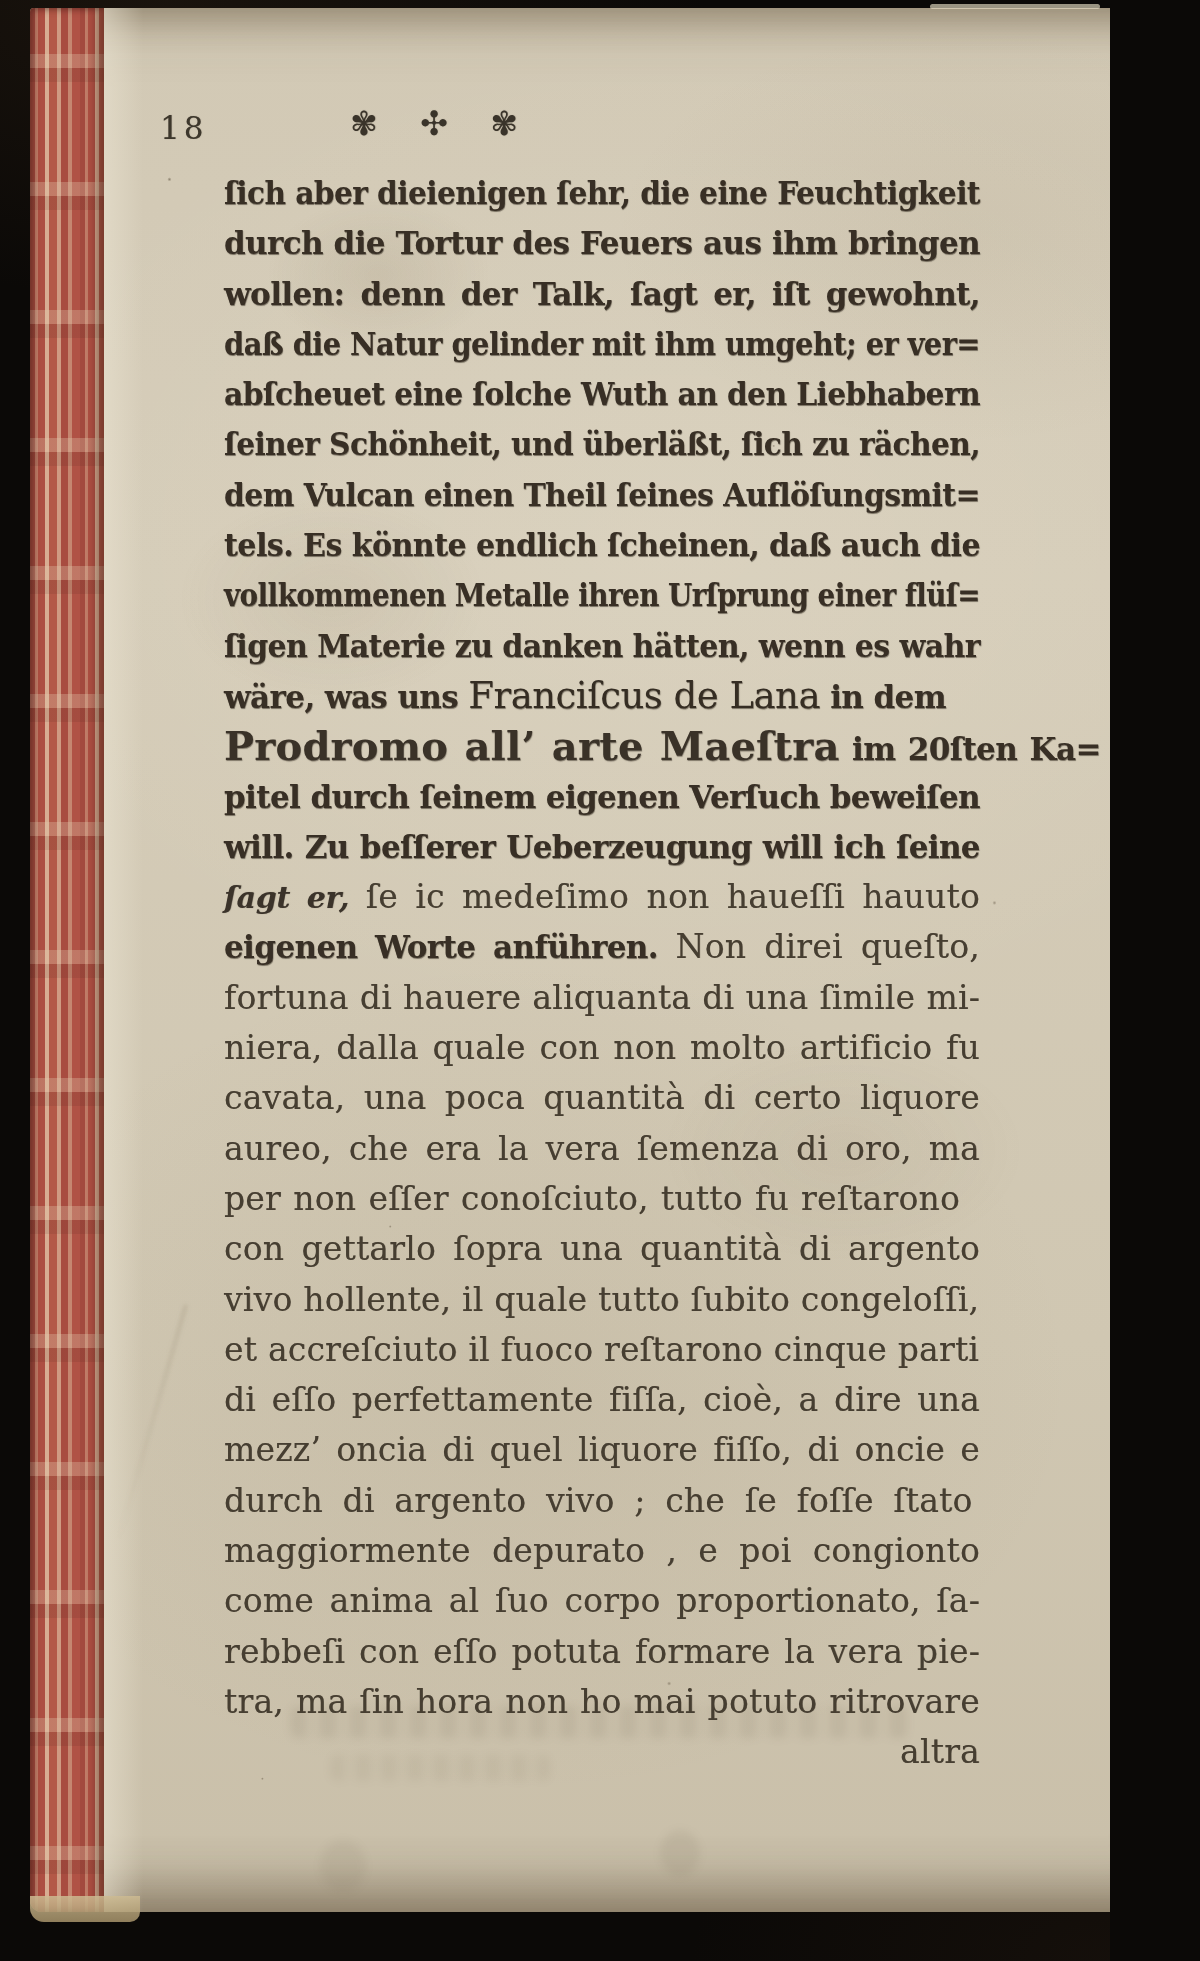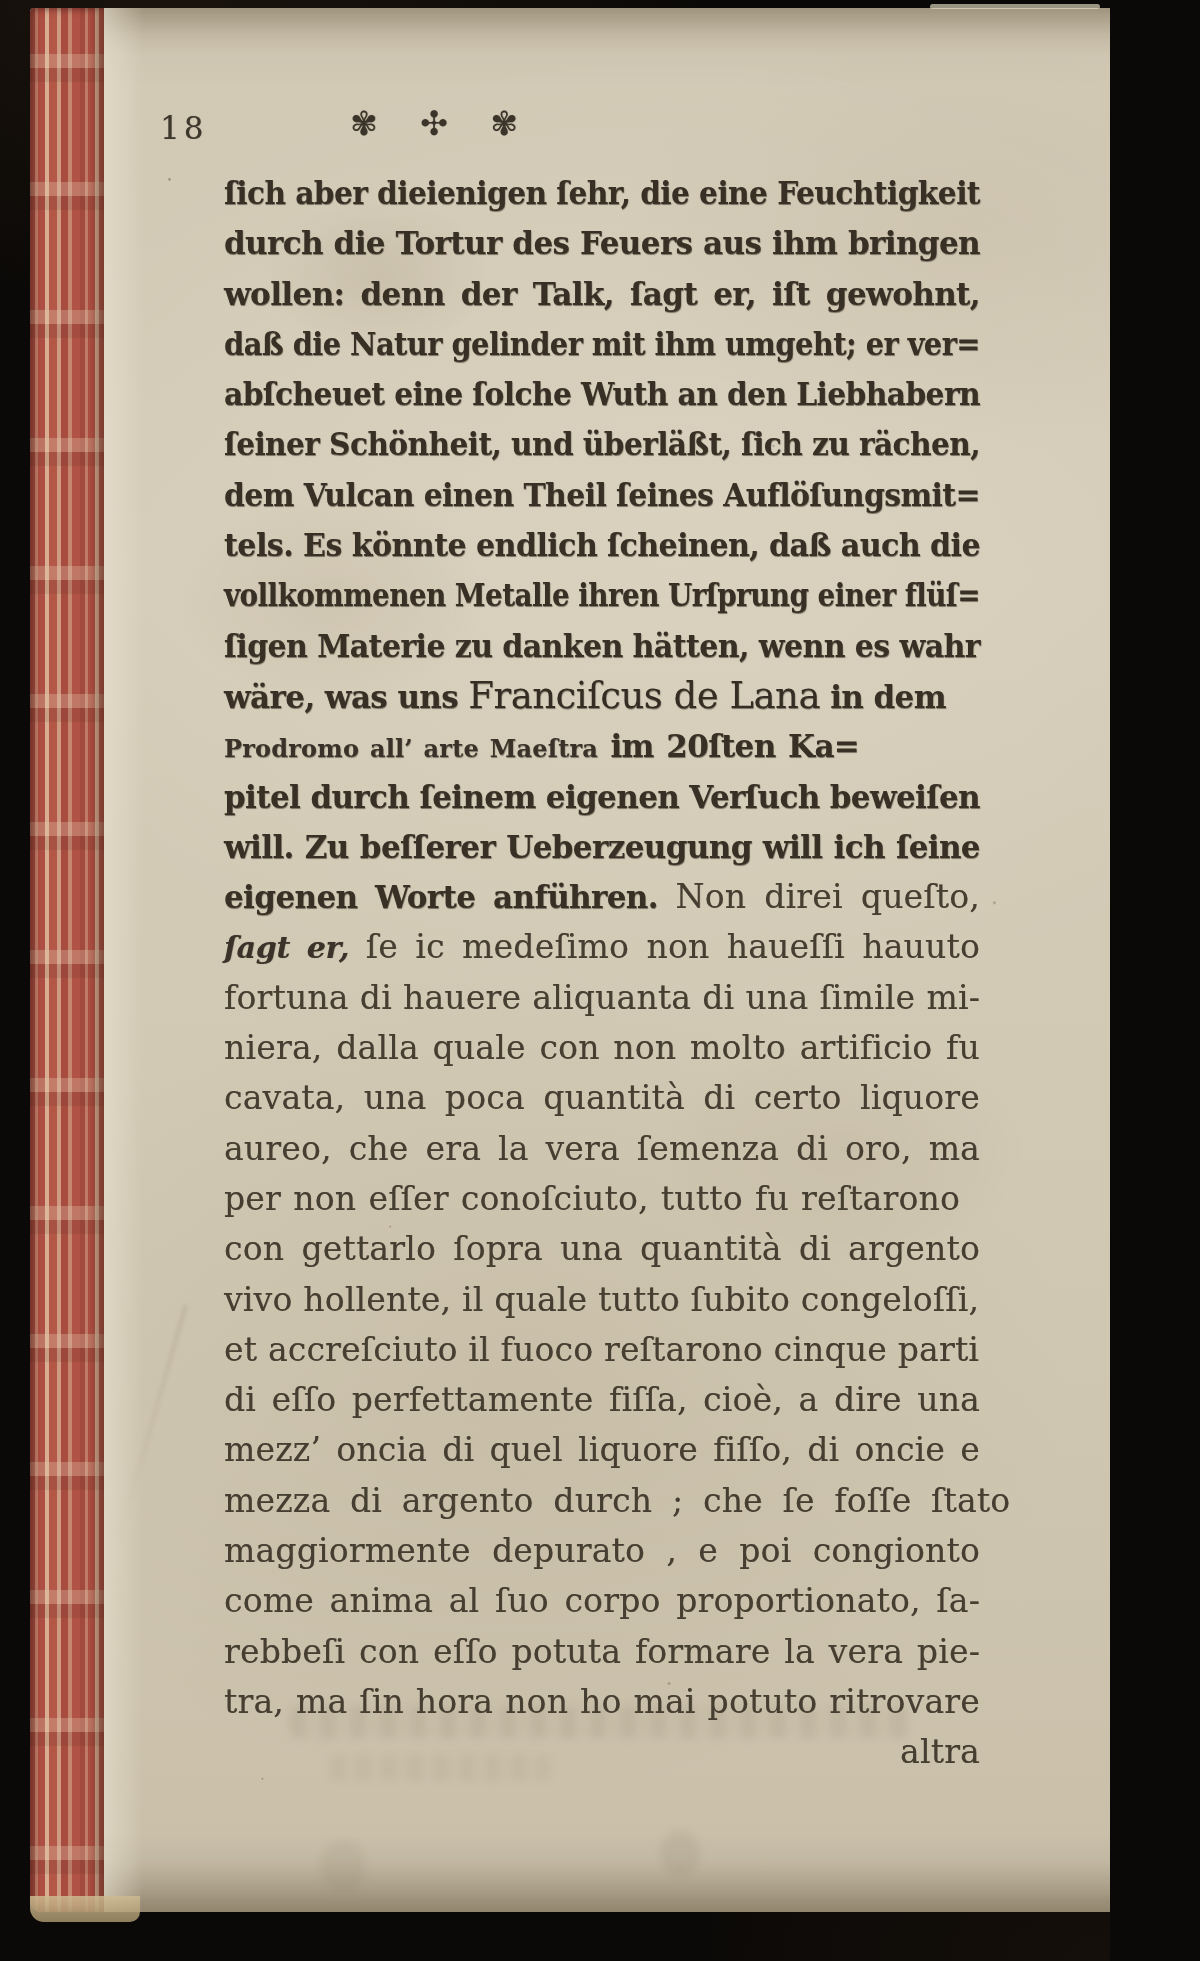--- a/index.html
+++ b/index.html
@@ -72,21 +72,21 @@
   .text-block{position:absolute;left:224px;top:168px;width:756px;}
   .line{height:50.3px;line-height:50.3px;white-space:nowrap;overflow:visible;}
   .line-inner{display:inline-block;transform-origin:left center;}
   .catchword-line{text-align:right;}
   .seg-fraktur{font-weight:700;font-size:31px;letter-spacing:-0.6px;color:#382f25;
     text-shadow:0.5px 0.5px 0.8px rgba(48,40,30,0.55);}
   .seg-fraktur-large{font-weight:400;font-size:37px;letter-spacing:-0.5px;color:#352d23;
     text-shadow:0.5px 0.5px 0.9px rgba(48,40,30,0.55);}
   .seg-fraktur-italic{font-weight:700;font-style:italic;font-size:30px;letter-spacing:-0.3px;color:#3b332a;
     text-shadow:0.4px 0.4px 0.8px rgba(48,40,30,0.5);}
-  .seg-schwabacher{font-weight:700;font-size:24px;letter-spacing:0.2px;color:#3a3228;
+  .seg-schwabacher{font-weight:700;font-size:40px;letter-spacing:0.2px;color:#3a3228;
     text-shadow:0.5px 0.5px 0.9px rgba(48,40,30,0.5);}
   .seg-roman{font-weight:400;font-size:33px;letter-spacing:0.2px;color:#463e31;
     text-shadow:0.3px 0.3px 0.6px rgba(60,52,40,0.45);}
 </style>
 </head>
 <body>
 
 <div class="scan">
   <div class="paper"></div>
   <div class="red-edge"></div>
@@ -116,33 +116,33 @@
       <div class="line"><span class="line-inner" style="transform: scaleX(0.957871);"><span class="seg-fraktur">abſcheuet eine ſolche Wuth an den Liebhabern</span></span></div>
       <div class="line"><span class="line-inner" style="transform: scaleX(0.955431);"><span class="seg-fraktur">ſeiner Schönheit, und überläßt, ſich zu rächen,</span></span></div>
       <div class="line"><span class="line-inner" style="transform: scaleX(0.964074);"><span class="seg-fraktur">dem Vulcan einen Theil ſeines Auflöſungsmit=</span></span></div>
       <div class="line"><span class="line-inner" style="transform: scaleX(0.972152);"><span class="seg-fraktur">tels. Es könnte endlich ſcheinen, daß auch die</span></span></div>
       <div class="line"><span class="line-inner" style="transform: scaleX(0.896332);"><span class="seg-fraktur">vollkommenen Metalle ihren Urſprung einer flüſ=</span></span></div>
       <div class="line"><span class="line-inner" style="transform: scaleX(0.967641);"><span class="seg-fraktur">ſigen Materie zu danken hätten, wenn es wahr</span></span></div>
       <div class="line"><span class="line-inner" style="transform: scaleX(0.999917);"><span class="seg-fraktur">wäre, was uns </span><span class="seg-fraktur-large">Franciſcus de Lana</span><span class="seg-fraktur"> in dem</span></span></div>
       <div class="line"><span class="line-inner" style="word-spacing: 2.1875px;"><span class="seg-schwabacher">Prodromo all’ arte Maeſtra</span><span class="seg-fraktur"> im 20ſten Ka=</span></span></div>
       <div class="line"><span class="line-inner" style="transform: scaleX(0.99903);"><span class="seg-fraktur">pitel durch ſeinem eigenen Verſuch beweiſen</span></span></div>
       <div class="line"><span class="line-inner" style="word-spacing: 0.833333px;"><span class="seg-fraktur">will. Zu beſſerer Ueberzeugung will ich ſeine</span></span></div>
+      <div class="line"><span class="line-inner" style="word-spacing: 6.65625px;"><span class="seg-fraktur-italic">ſagt er, </span><span class="seg-roman">ſe ic medeſimo non haueſſi hauuto</span></span></div>
       <div class="line"><span class="line-inner" style="word-spacing: 7.37812px;"><span class="seg-fraktur">eigenen Worte anführen. </span><span class="seg-roman">Non direi queſto,</span></span></div>
-      <div class="line"><span class="line-inner" style="word-spacing: 6.65625px;"><span class="seg-fraktur-italic">ſagt er, </span><span class="seg-roman">ſe ic medeſimo non haueſſi hauuto</span></span></div>
       <div class="line"><span class="line-inner" style="word-spacing: 0.428571px;"><span class="seg-roman">fortuna di hauere aliquanta di una ſimile mi-</span></span></div>
       <div class="line"><span class="line-inner" style="word-spacing: 3.04911px;"><span class="seg-roman">niera, dalla quale con non molto artificio fu</span></span></div>
       <div class="line"><span class="line-inner" style="word-spacing: 7.6849px;"><span class="seg-roman">cavata, una poca quantità di certo liquore</span></span></div>
       <div class="line"><span class="line-inner" style="word-spacing: 6.20898px;"><span class="seg-roman">aureo, che era la vera ſemenza di oro, ma</span></span></div>
       <div class="line"><span class="line-inner" style="word-spacing: 1.51042px;"><span class="seg-roman">per non eſſer conoſciuto, tutto fu reſtarono</span></span></div>
       <div class="line"><span class="line-inner" style="word-spacing: 6.49219px;"><span class="seg-roman">con gettarlo ſopra una quantità di argento</span></span></div>
       <div class="line"><span class="line-inner"><span class="seg-roman">vivo hollente, il quale tutto ſubito congeloſſi,</span></span></div>
       <div class="line"><span class="line-inner"><span class="seg-roman">et accreſciuto il fuoco reſtarono cinque parti</span></span></div>
       <div class="line"><span class="line-inner" style="word-spacing: 4.81473px;"><span class="seg-roman">di eſſo perfettamente fiſſa, cioè, a dire una</span></span></div>
       <div class="line"><span class="line-inner" style="word-spacing: 4.48828px;"><span class="seg-roman">mezz’ oncia di quel liquore fiſſo, di oncie e</span></span></div>
-      <div class="line"><span class="line-inner" style="word-spacing: 9.01172px;"><span class="seg-roman">mezza di argento durch ; che ſe foſſe ſtato</span></span></div>
+      <div class="line"><span class="line-inner" style="word-spacing: 9.01172px;"><span class="seg-roman">durch di argento vivo ; che ſe foſſe ſtato</span></span></div>
       <div class="line"><span class="line-inner" style="word-spacing: 10.5531px;"><span class="seg-roman">maggiormente depurato , e poi congionto</span></span></div>
       <div class="line"><span class="line-inner" style="word-spacing: 4.92448px;"><span class="seg-roman">come anima al ſuo corpo proportionato, ſa-</span></span></div>
       <div class="line"><span class="line-inner" style="word-spacing: 3.10045px;"><span class="seg-roman">rebbeſi con eſſo potuta formare la vera pie-</span></span></div>
       <div class="line"><span class="line-inner" style="word-spacing: 1.25195px;"><span class="seg-roman">tra, ma ſin hora non ho mai potuto ritrovare</span></span></div>
       <div class="line catchword-line" id="catchword-line">
       <span class="seg-roman">altra</span>
     </div>
   </div>
 </div>
 

